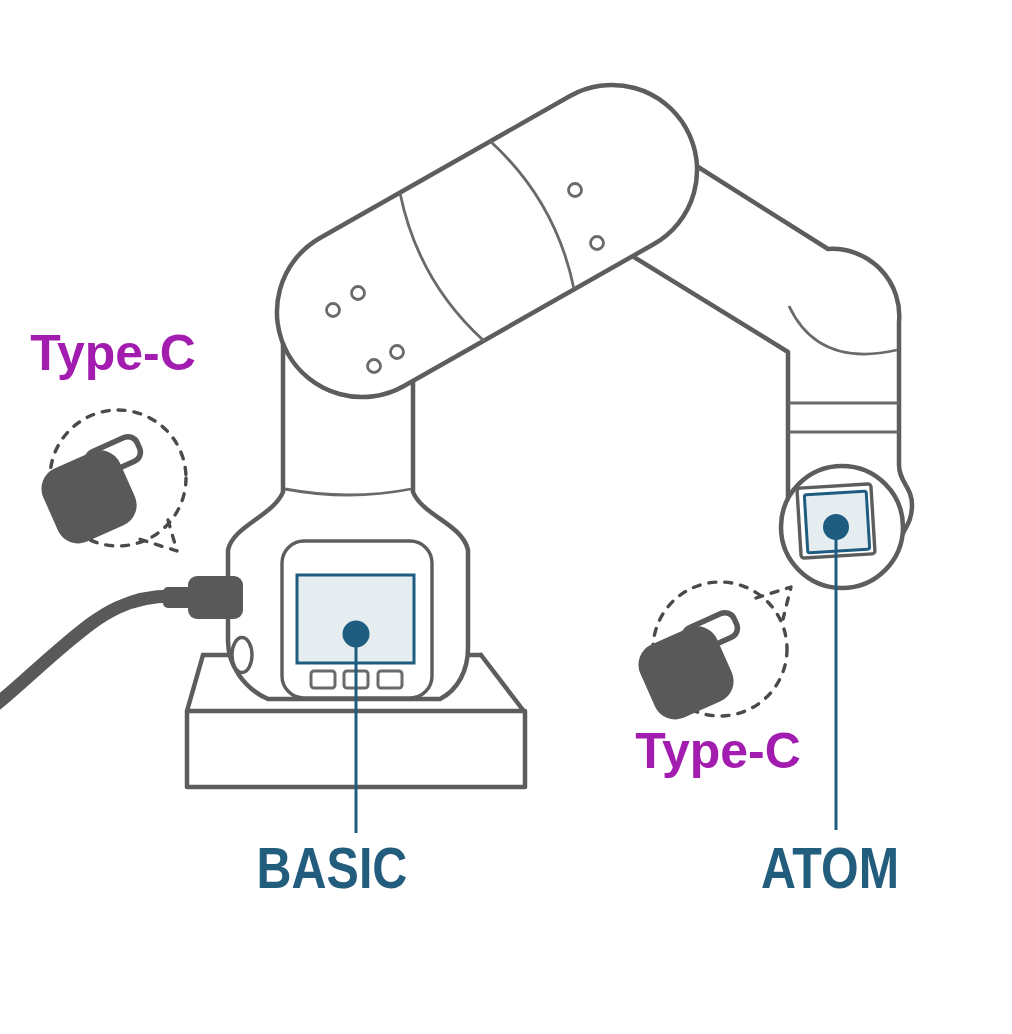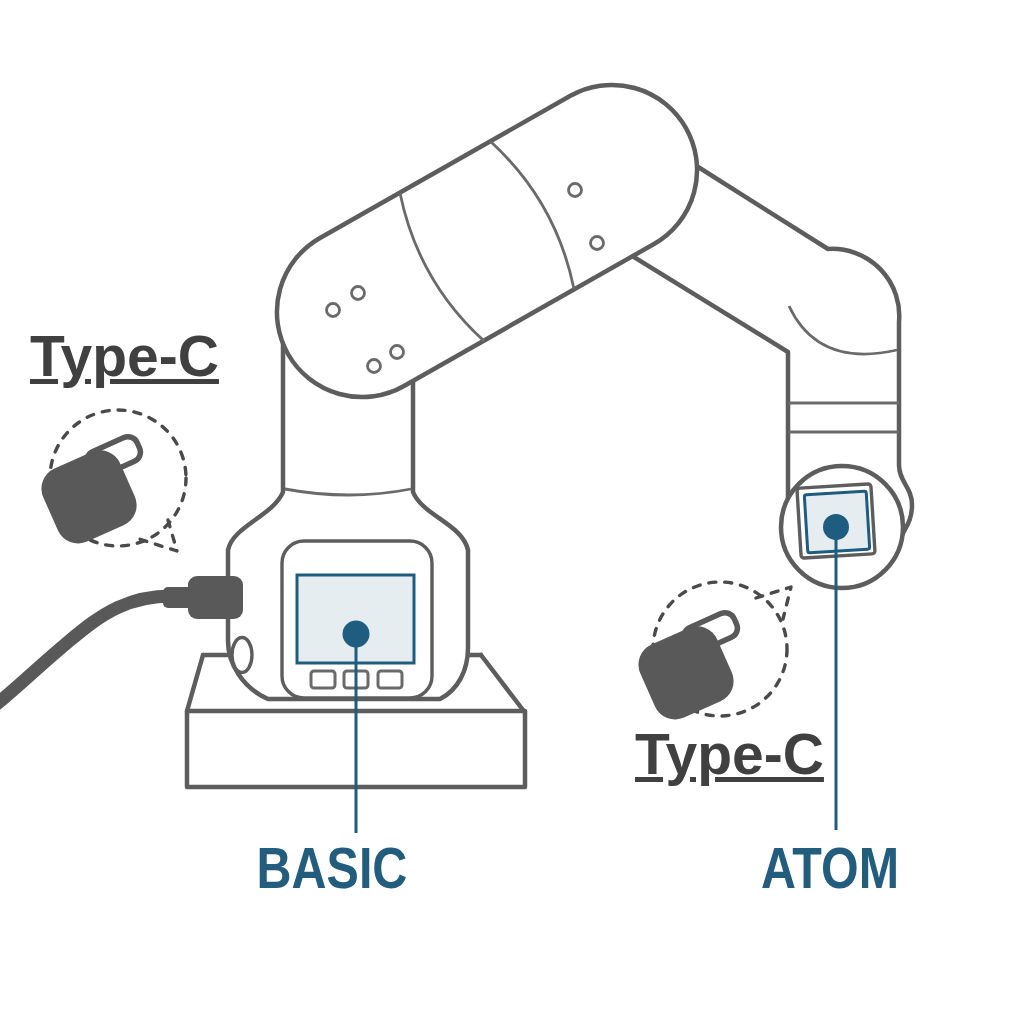--- a/index.html
+++ b/index.html
@@ -5,21 +5,21 @@
   html,body{margin:0;padding:0;background:#ffffff;}
   .stage{
     position:relative;
     width:1012px;height:1034px;
     background:#ffffff;
     font-family:"Liberation Sans", sans-serif;
     overflow:hidden;
   }
   .stage svg{position:absolute;left:0;top:0;}
   .label{position:absolute;text-align:center;font-weight:700;line-height:1;white-space:nowrap;}
-  .port-label{font-size:57px;color:#404040;text-decoration:underline;}
+  .port-label{font-size:50px;color:#a21caf;}
   .device-label{font-size:57px;color:#235d7e;transform:scaleX(.85);}
   
   .ol{fill:#ffffff;stroke:#5d5d5d;stroke-width:4.5;stroke-linejoin:round;}
   .ol-mid{fill:#ffffff;stroke:#5d5d5d;stroke-width:3.4;stroke-linejoin:round;}
   .line-mid{fill:none;stroke:#5d5d5d;stroke-width:4.5;stroke-linecap:round;}
   .thin{fill:none;stroke:#6a6a6a;stroke-width:2.8;}
   .hole{fill:#ffffff;stroke:#6a6a6a;stroke-width:2.8;}
   .dark{fill:#595959;}
   .tip{fill:#ffffff;stroke:#595959;stroke-width:5.5;}
   .dash{fill:none;stroke:#4a4a4a;stroke-width:3.4;stroke-dasharray:7 9;stroke-linecap:round;stroke-linejoin:round;}

